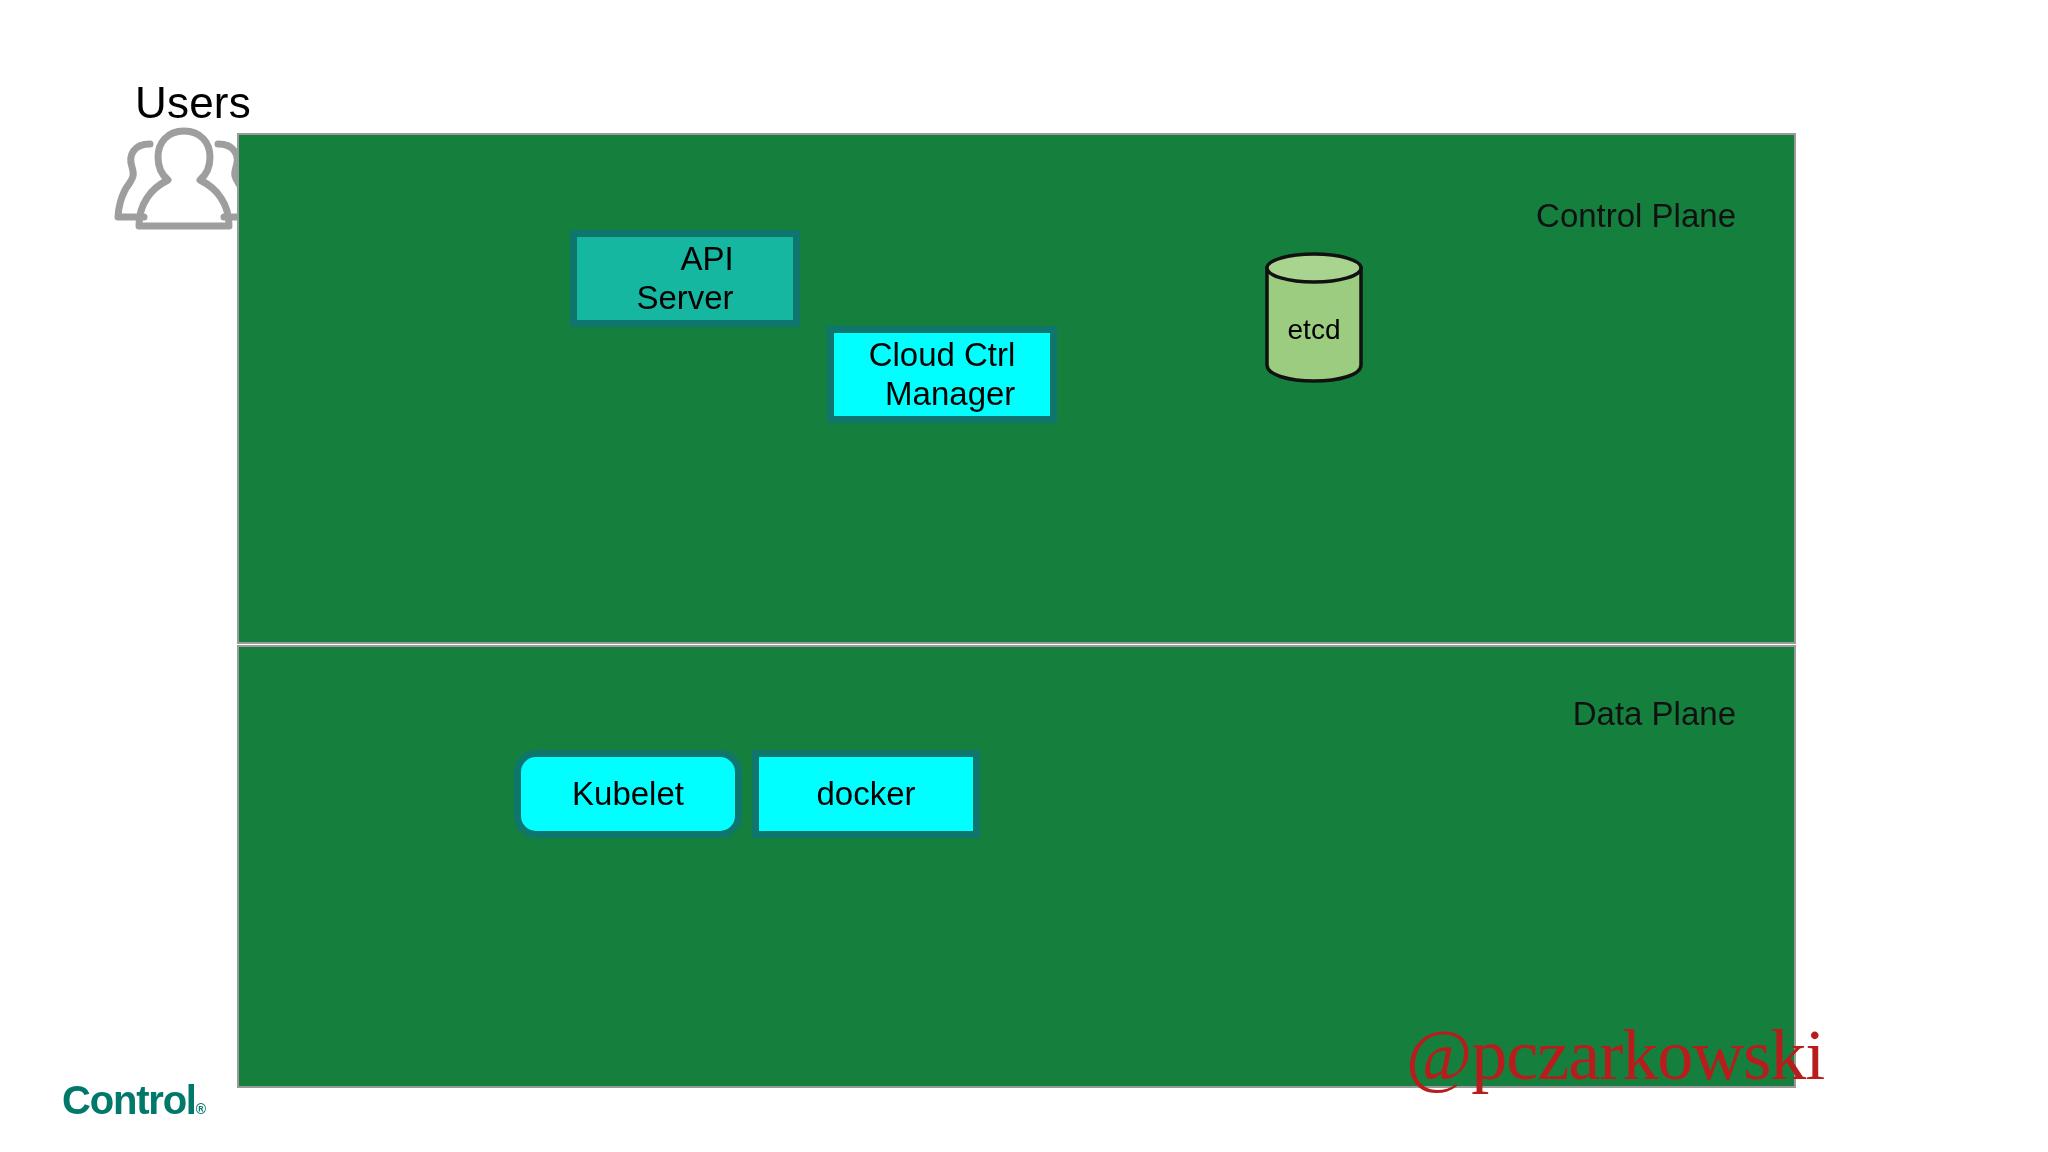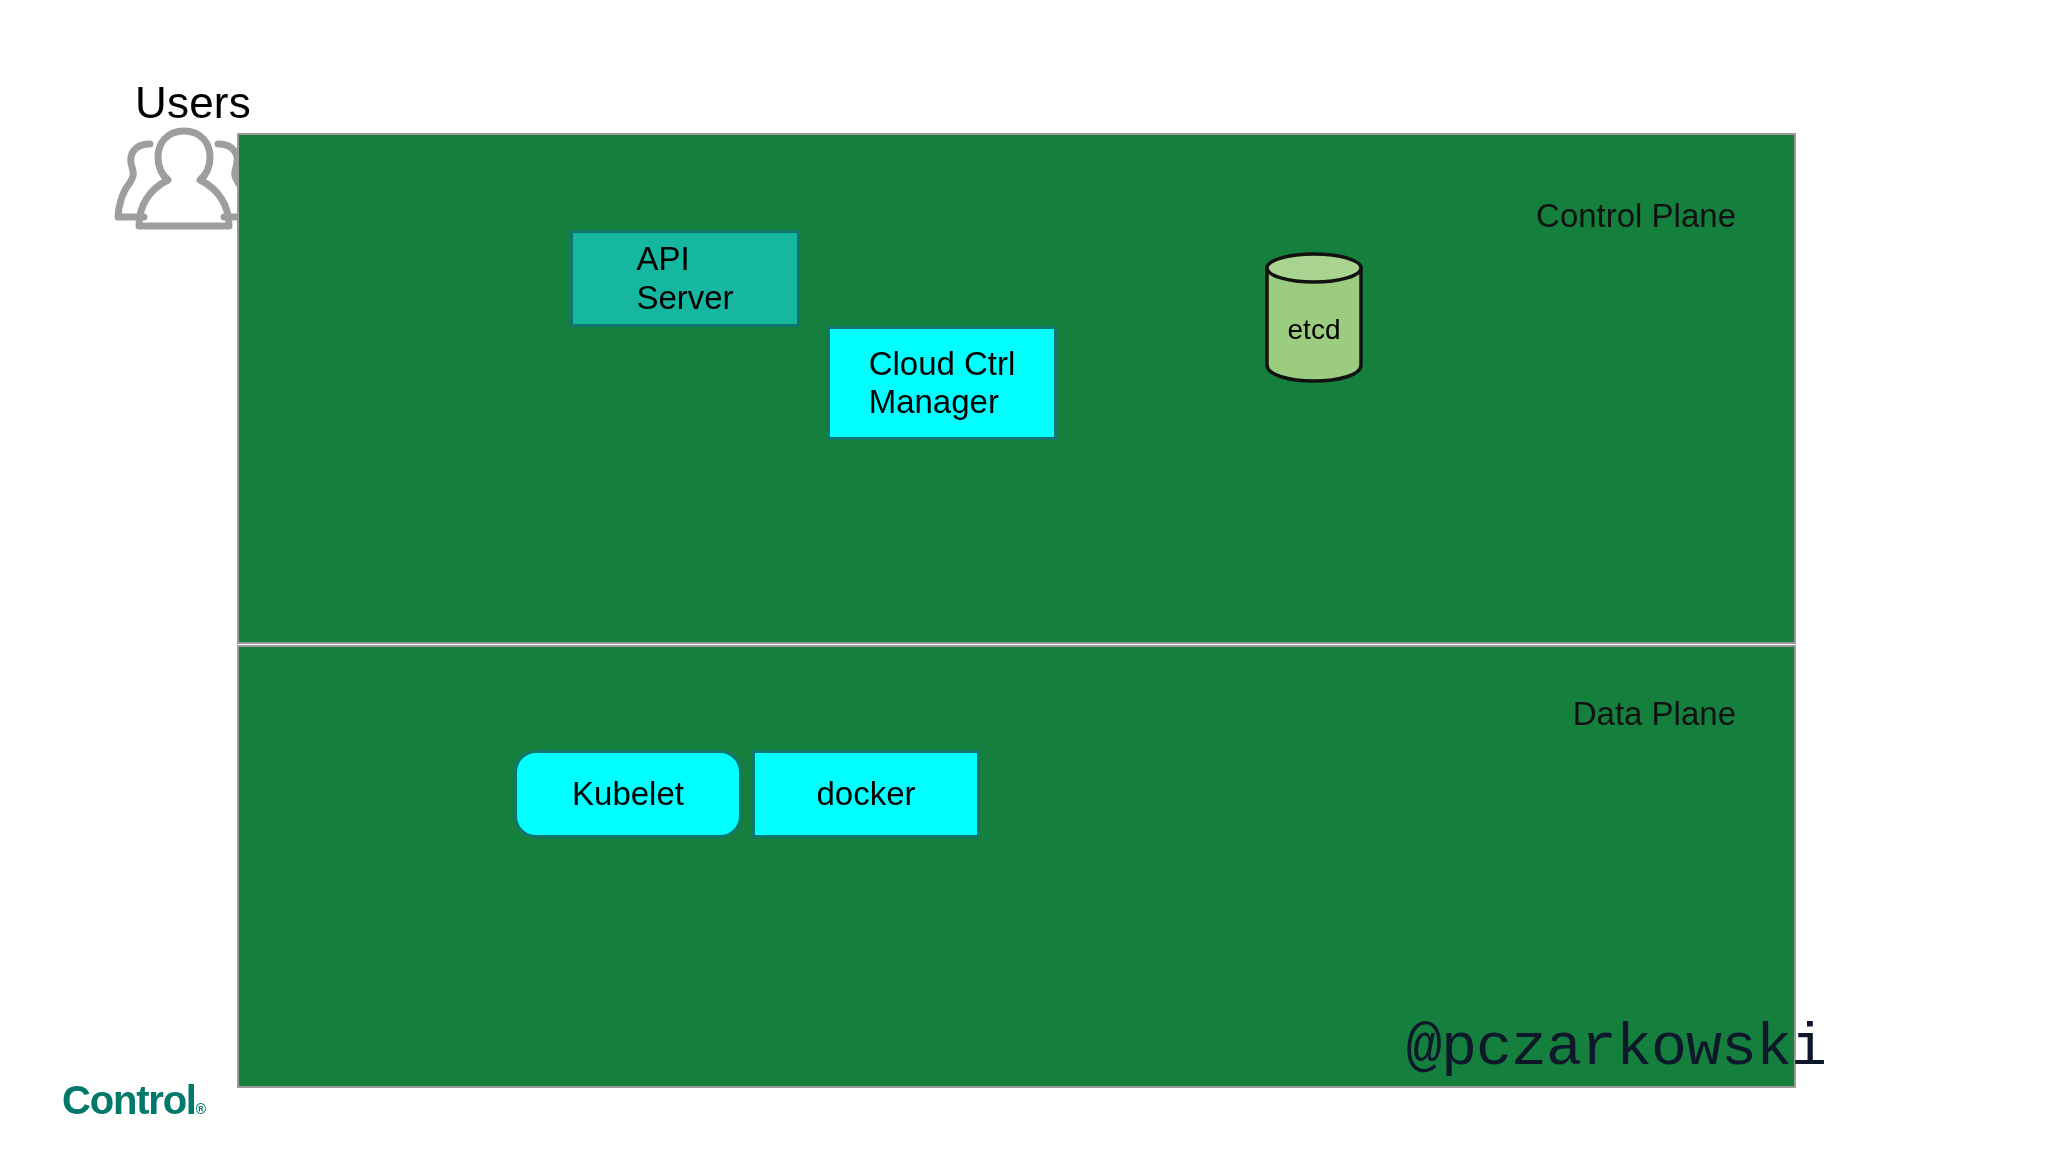--- a/index.html
+++ b/index.html
@@ -67,34 +67,34 @@
     color: #111111;
     white-space: nowrap;
   }
   #control-plane-label { top: 62px; }
   #data-plane-label { top: 48px; }
 
   
   .node-box {
     position: absolute;
     box-sizing: border-box;
-    border: 3px solid #0f766e;
+    border: 7px solid #0f766e;
     display: flex;
     align-items: center;
     justify-content: center;
-    text-align: left;
+    text-align: right;
     color: #000000;
     line-height: 1.16;
     font-size: 33px;
   }
   .node-box.cyan  { background: #00ffff; }
   .node-box.teal  { background: #16b7a0; }
 
   #api-server     { left: 331px; top: 95px;  width: 230px; height: 97px; }
-  #cloud-ctrl     { left: 588px; top: 191px; width: 230px; height: 114px; }
+  #cloud-ctrl     { left: 588px; top: 191px; width: 230px; height: 97px; }
   #kubelet        { left: 275px; top: 103px; width: 228px; height: 88px; border-radius: 22px; }
   #docker         { left: 513px; top: 103px; width: 228px; height: 88px; }
   #kube-proxy     { left: 275px; top: 220px; width: 228px; height: 88px; font-size: 30px; }
 
   
   #etcd {
     position: absolute;
     left: 1024px;
     top: 115px;
     width: 102px;
@@ -129,24 +129,24 @@
   }
   #pivotal-logo .tm {
     font-size: 14px;
     vertical-align: baseline;
     letter-spacing: 0;
   }
   #watermark {
     position: absolute;
     left: 1406px;
     top: 1014px;
-    font-size: 60px;
-    color: #0f172a;
-    white-space: nowrap;
-    font-family: Liberation Mono, monospace;
+    font-size: 72px;
+    color: #b91c1c;
+    white-space: nowrap;
+    font-family: Liberation Serif, serif;
     font-weight: 500;
     letter-spacing: -1px;
   }
 </style>
 </head>
 <body>
 
 <div id="users-group">
   <div id="users-label">Users</div>
   <div id="users-icon">

